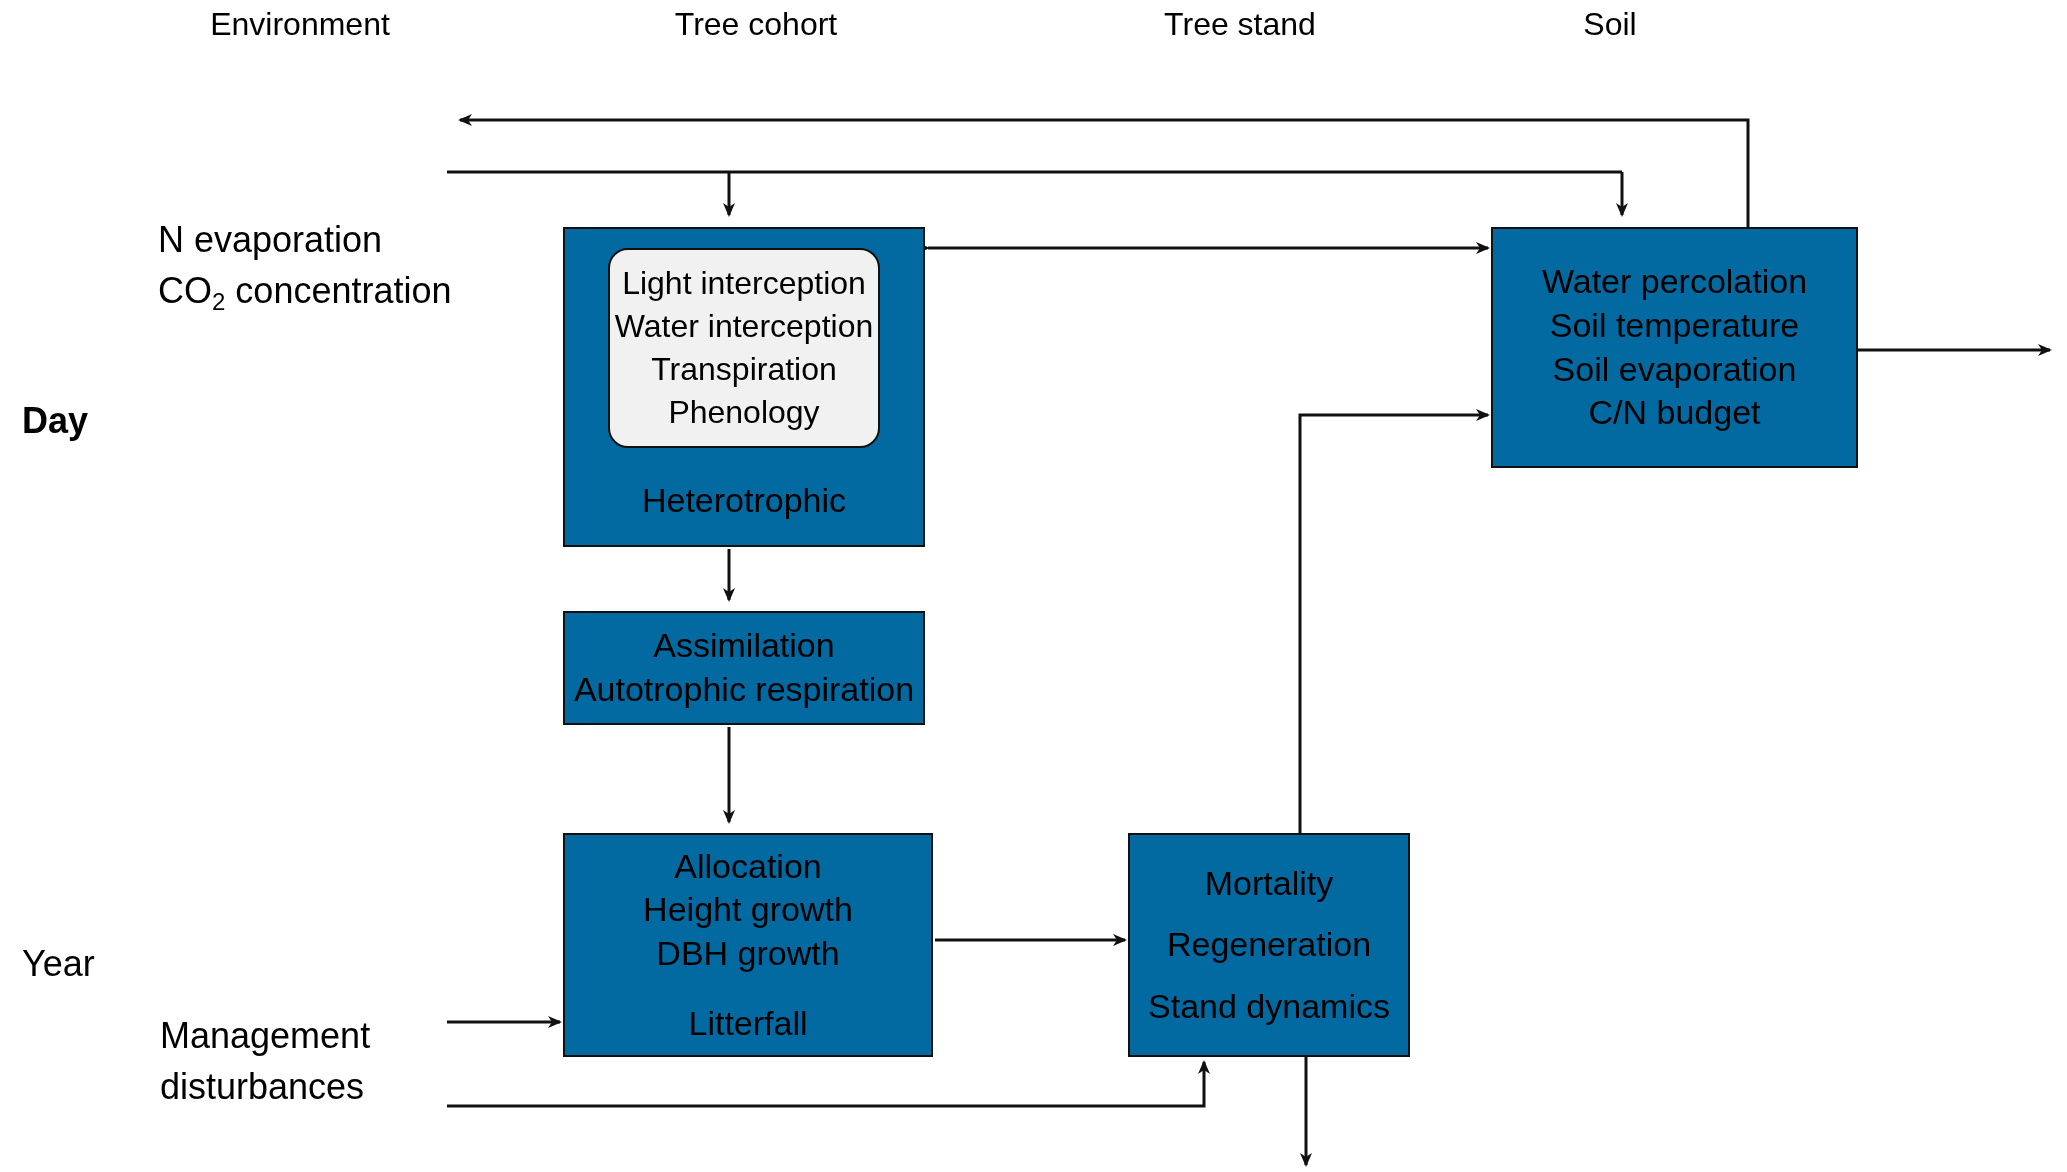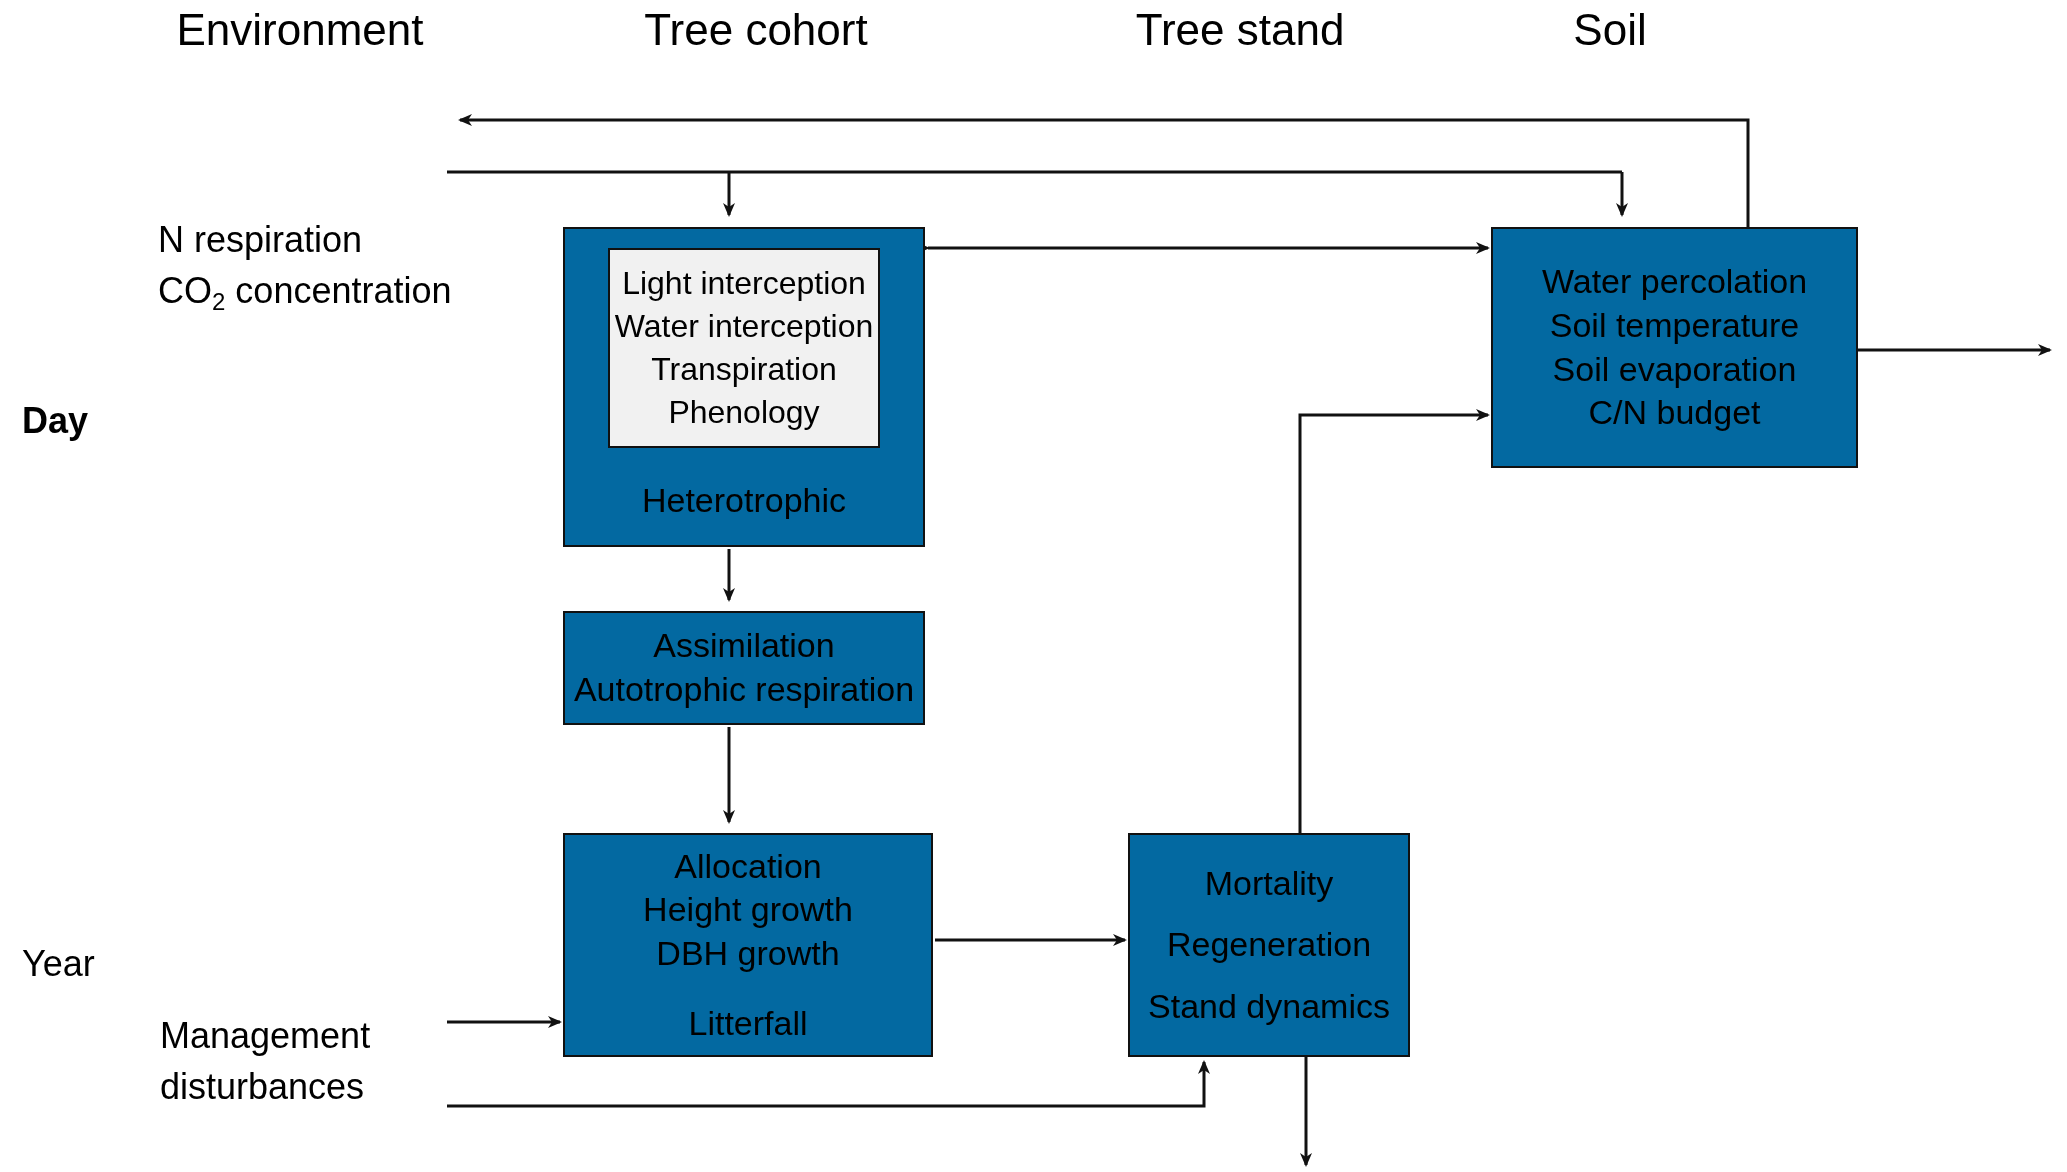--- a/index.html
+++ b/index.html
@@ -1,20 +1,20 @@
 <!DOCTYPE html>
 <html><head>
 <meta charset="utf-8">
 <style>
   html,body{margin:0;padding:0;background:#ffffff;}
   body{width:2067px;height:1172px;overflow:hidden;
        font-family:"Liberation Sans",sans-serif;color:#000;}
   #stage{position:relative;width:2067px;height:1172px;}
   svg#wires{position:absolute;left:0;top:0;width:2067px;height:1172px;}
-  .col-head{position:absolute;font-size:44px;line-height:1;white-space:nowrap;
+  .col-head{position:absolute;font-size:32px;line-height:1;white-space:nowrap;
             transform:translateX(-50%);}
   .side-label{position:absolute;font-size:36px;line-height:1.18;white-space:nowrap;}
   .env-block{position:absolute;font-size:36px;line-height:1.42;white-space:nowrap;}
   .env-block sub{font-size:24px;vertical-align:baseline;position:relative;top:7px;}
   .node{position:absolute;background:#0369a1;border:2.5px solid #111;
         box-sizing:border-box;display:flex;flex-direction:column;
         align-items:center;justify-content:center;}
   .node .line{font-size:34px;line-height:1.28;white-space:nowrap;text-align:center;}
   .inner-box{position:absolute;background:#f1f1f1;border:2.5px solid #111;
              box-sizing:border-box;display:flex;flex-direction:column;
@@ -67,33 +67,33 @@
 
   <div class="col-head" style="left:300px;top:8px;">Environment</div>
   <div class="col-head" style="left:756px;top:8px;">Tree cohort</div>
   <div class="col-head" style="left:1240px;top:8px;">Tree stand</div>
   <div class="col-head" style="left:1610px;top:8px;">Soil</div>
 
   <div class="side-label" style="left:22px;top:400px;font-weight:bold;">Day</div>
   <div class="side-label" style="left:22px;top:943px;">Year</div>
 
   <div class="env-block" style="left:158px;top:214px;">
-    <div>N respiration</div>
+    <div>N evaporation</div>
     <div><span>CO</span><sub>2</sub><span> concentration</span></div>
   </div>
 
   <div class="env-block" style="left:160px;top:1010px;">
     <div>Management</div>
     <div>disturbances</div>
   </div>
 
   <div class="node" style="left:563px;top:227px;width:362px;height:320px;justify-content:flex-end;padding-bottom:22px;">
     <div class="line">Heterotrophic</div>
   </div>
-  <div class="inner-box" style="left:608px;top:248px;width:272px;height:200px;">
+  <div class="inner-box" style="left:608px;top:248px;width:272px;height:200px;border-radius:20px;">
     <div class="line">Light interception</div>
     <div class="line">Water interception</div>
     <div class="line">Transpiration</div>
     <div class="line">Phenology</div>
   </div>
 
   <div class="node" style="left:563px;top:611px;width:362px;height:114px;">
     <div class="line">Assimilation</div>
     <div class="line">Autotrophic respiration</div>
   </div>

